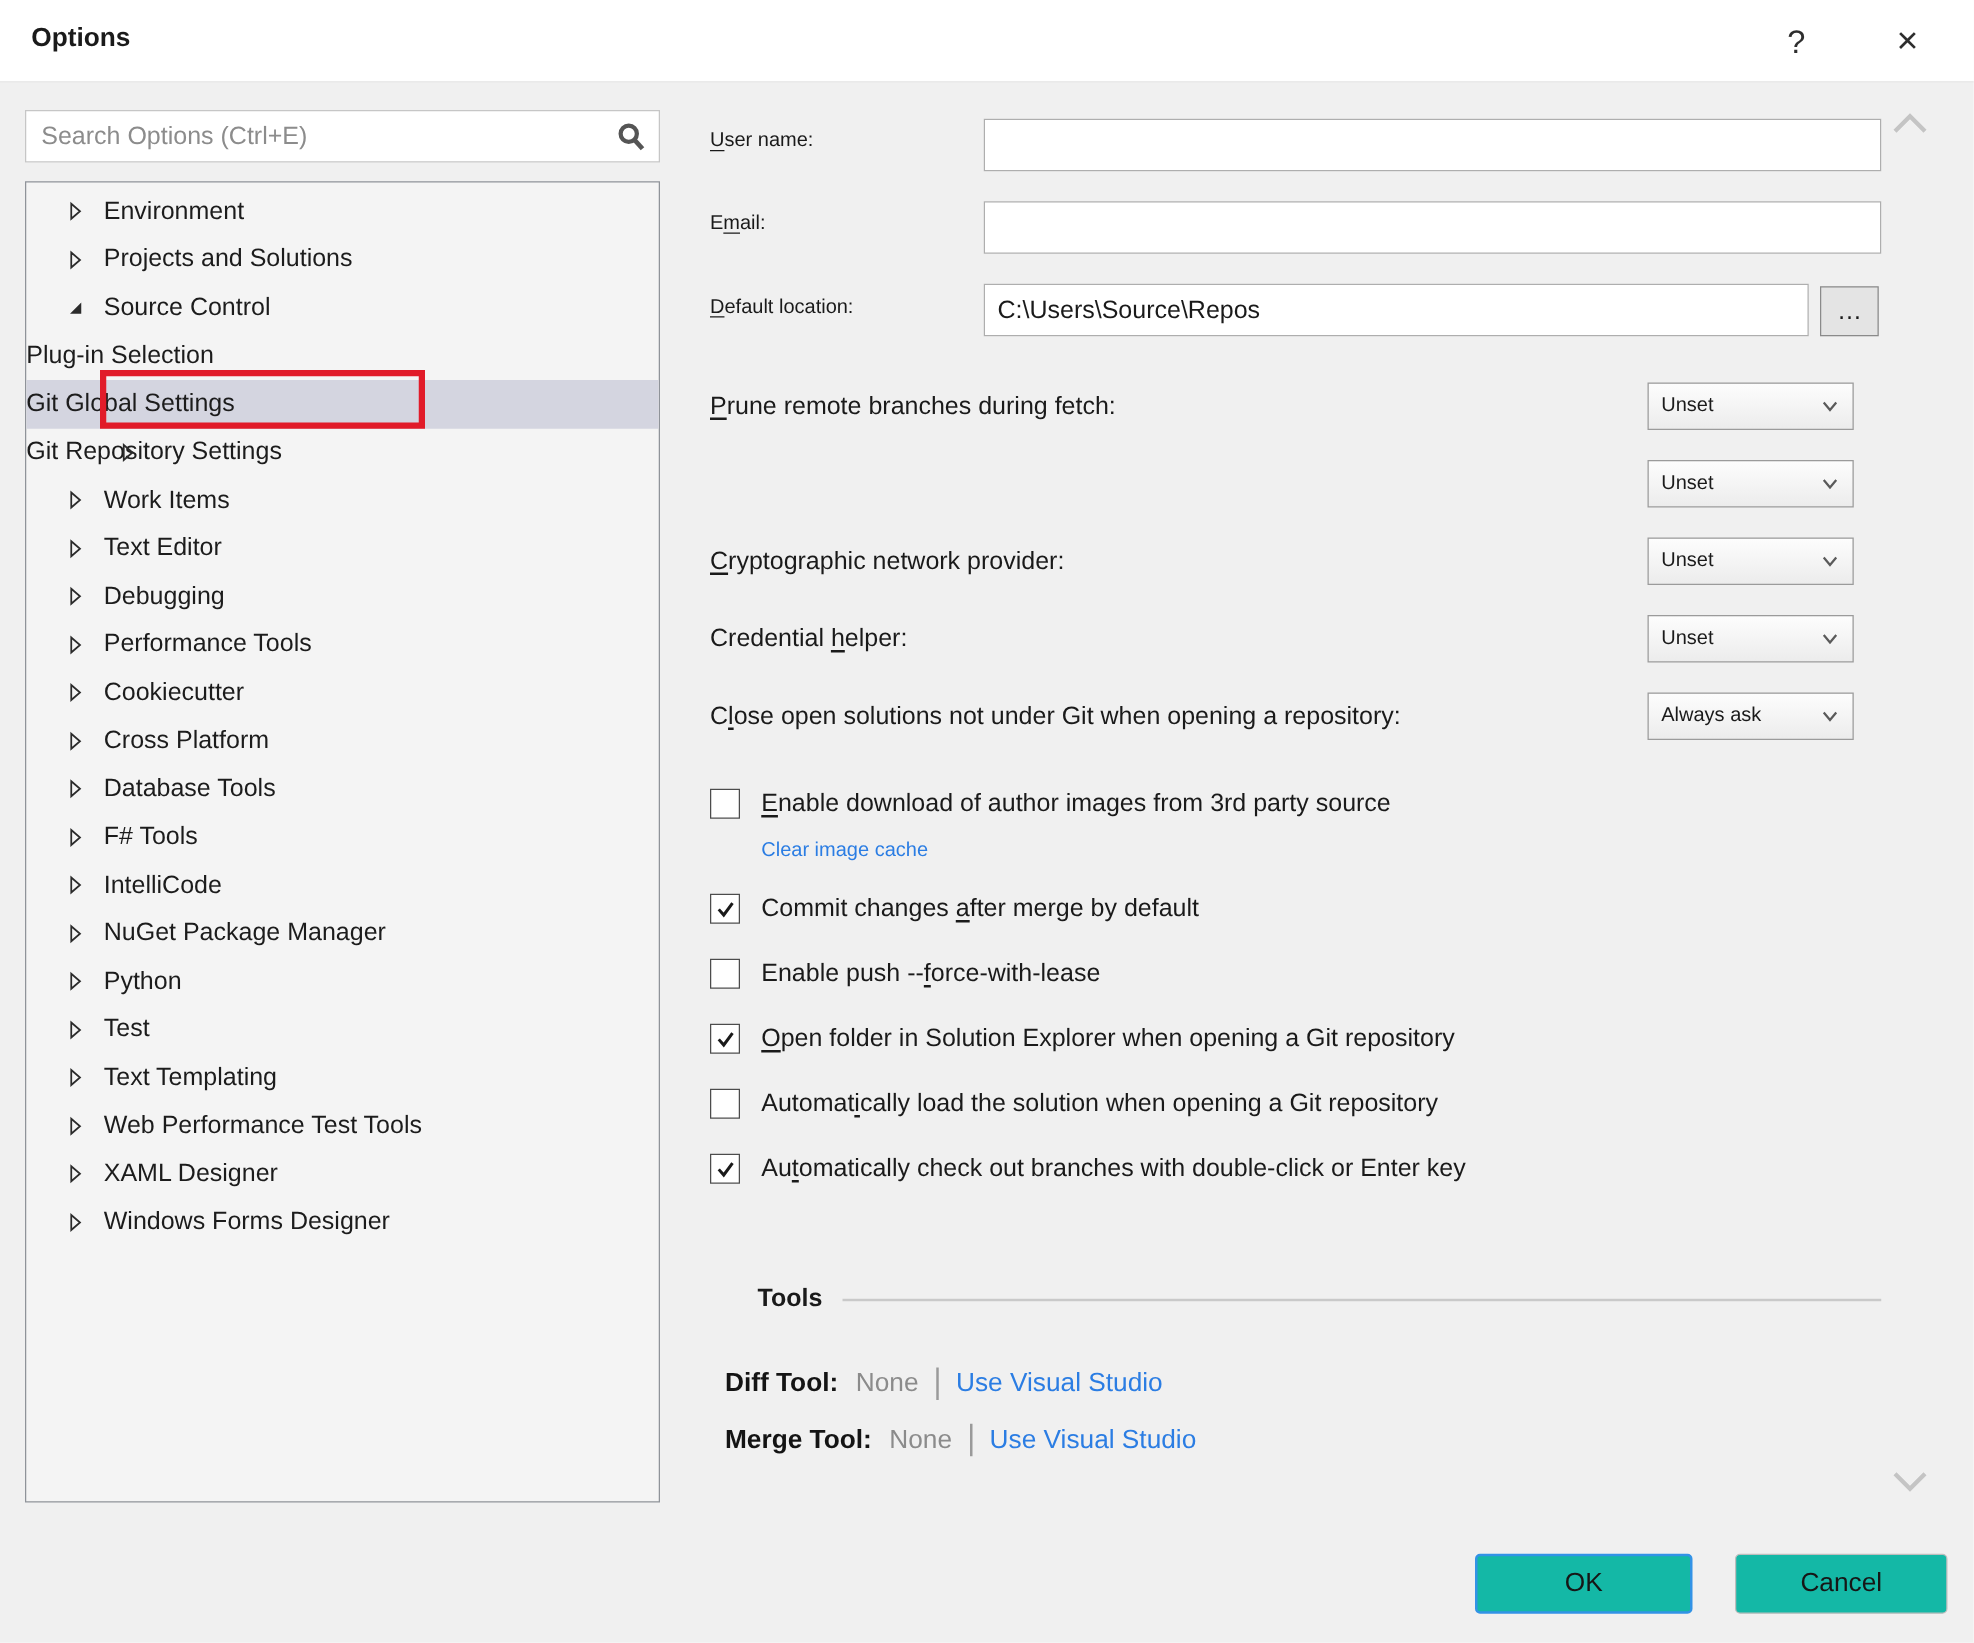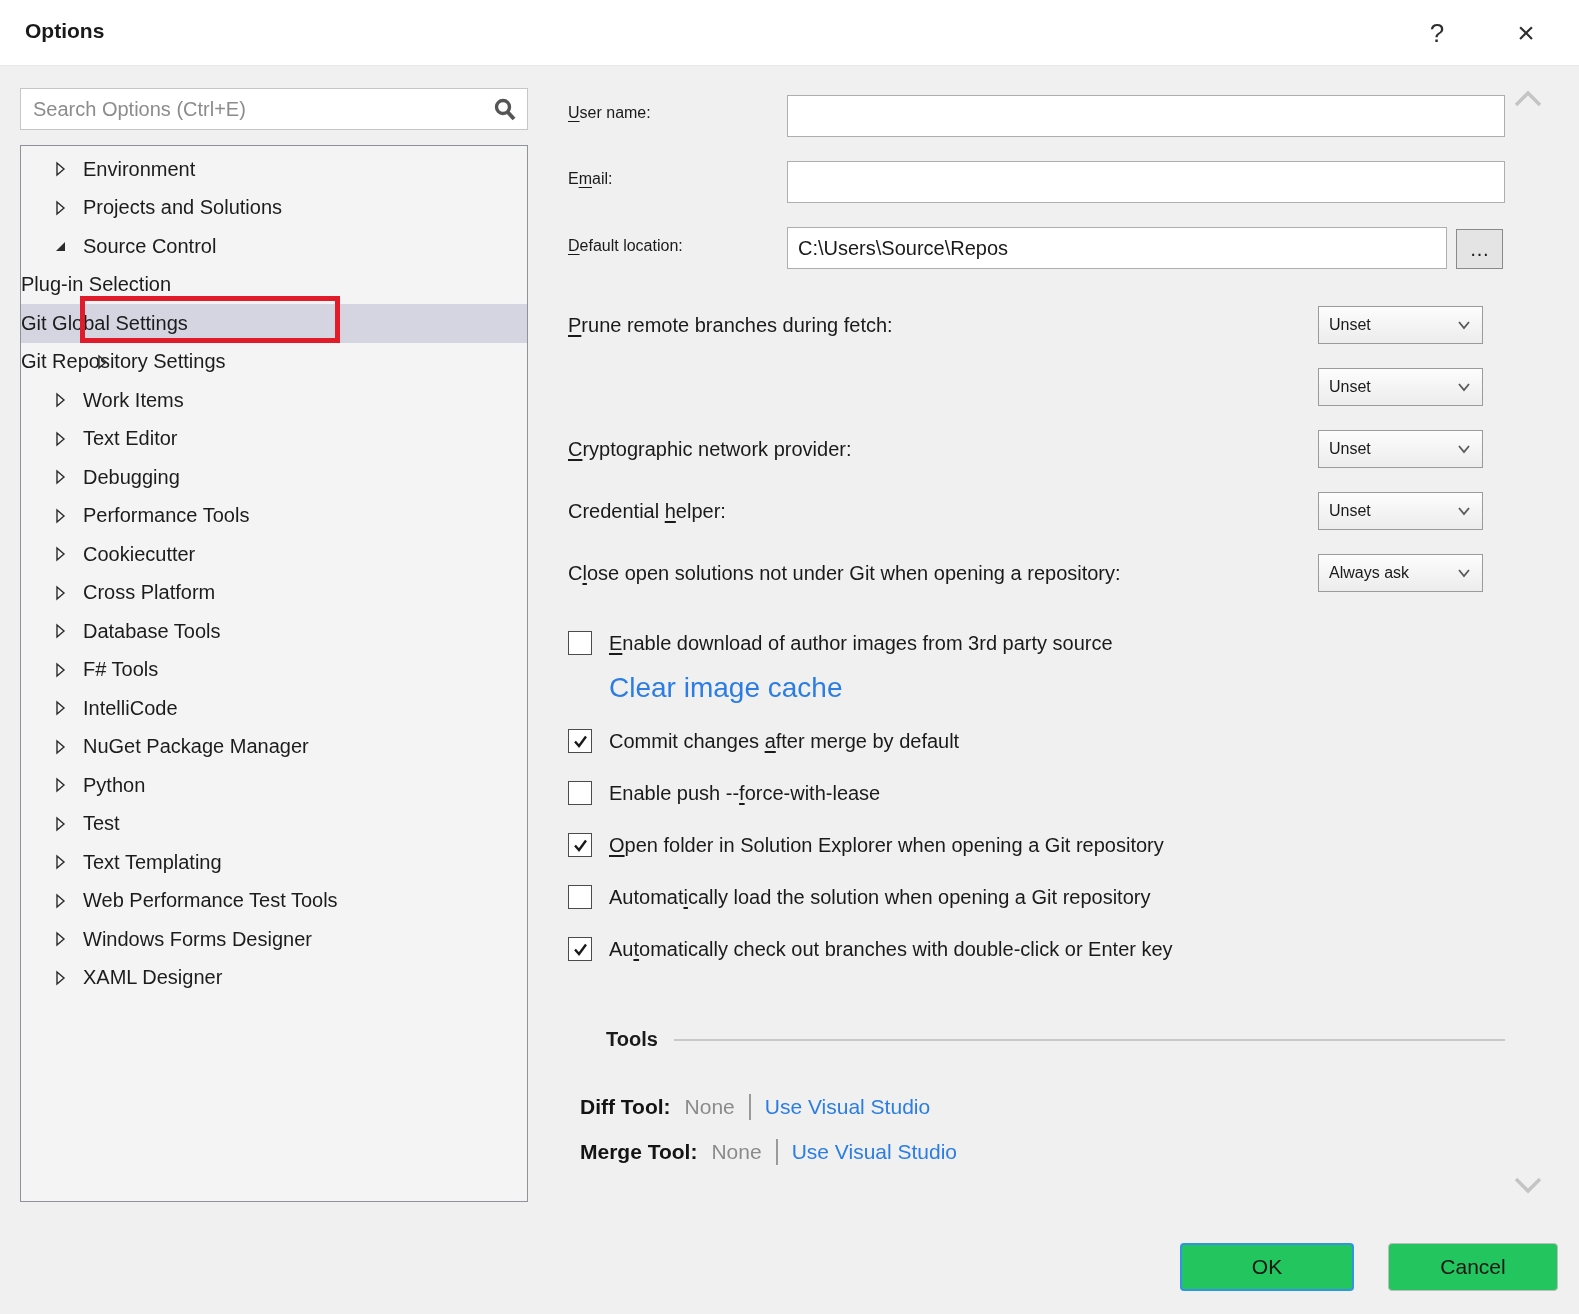--- a/index.html
+++ b/index.html
@@ -72,36 +72,36 @@
   .dropdown svg{flex:0 0 auto;}
 
   
   .cb-container{position:absolute;left:568px;top:628px;width:940px;}
   .cb-item{margin-bottom:22px;}
   .cb-main{display:flex;align-items:center;height:30px;}
   .cb-box{width:24px;height:24px;flex:0 0 24px;background:#fff;border:1.5px solid #4c4c4c;
     box-sizing:border-box;margin-right:17px;display:flex;align-items:center;justify-content:center;}
   .cb-box:not(.checked) svg{display:none;}
   .cb-label{font-size:20px;color:#1a1a1a;white-space:nowrap;}
-  .cb-link{display:block;margin:14px 0 6px 41px;font-size:28px;color:var(--link-blue,#2b7de3);
+  .cb-link{display:block;margin:14px 0 6px 41px;font-size:16px;color:var(--link-blue,#2b7de3);
     text-decoration:none;width:max-content;}
 
   
   .tools-head{position:absolute;left:568px;top:1028px;width:937px;display:flex;align-items:center;}
   .tools-title{font-size:20px;color:#1a1a1a;font-weight:600;margin-left:38px;}
   .tools-rule{flex:1;margin-left:16px;border-top:2px solid #c9c9c9;height:0;}
   .tool-rows{position:absolute;left:568px;top:1090px;margin-left:12px;}
   .tool-row{display:flex;align-items:center;height:33px;margin-bottom:12px;font-size:21px;white-space:nowrap;}
   .tool-label{font-weight:600;color:#141414;margin-right:14px;}
   .tool-none{color:var(--none-gray,#8b8b8b);}
   .tool-sep{width:0;height:26px;border-left:2px solid #9a9a9a;margin:0 14px;}
   .tool-link{color:var(--link-blue,#2b7de3);text-decoration:none;}
 
   
-  .btn{position:absolute;top:1243px;height:48px;background:#22c55e;border-radius:4px;font-size:21px;
+  .btn{position:absolute;top:1243px;height:48px;background:#14b8a6;border-radius:4px;font-size:21px;
     font-family:"Liberation Sans", sans-serif;color:#161616;cursor:default;}
   .ok-btn{left:1180px;width:174px;border:2px solid var(--ok-border-blue,#3293e6);}
   .cancel-btn{left:1388px;width:170px;border:1.5px solid #bdbdbd;}
 </style>
 </head>
 <body>
 
 <div class="canvas">
 
   <div class="titlebar">
@@ -298,30 +298,30 @@
         </span>
         <span class="label">Web Performance Test Tools</span>
       </div>
       <div class="tree-row lvl1">
         <span class="arrow">
           <svg width="18" height="18" viewBox="0 0 18 18">
             <path d="M6 3 L13 9 L6 15 Z" fill="none" stroke="#2b2b2b" stroke-width="1.4"></path>
           </svg>
 
         </span>
+        <span class="label">XAML Designer</span>
+      </div>
+      <div class="tree-row lvl1">
+        <span class="arrow">
+          <svg width="18" height="18" viewBox="0 0 18 18">
+            <path d="M6 3 L13 9 L6 15 Z" fill="none" stroke="#2b2b2b" stroke-width="1.4"></path>
+          </svg>
+
+        </span>
         <span class="label">Windows Forms Designer</span>
-      </div>
-      <div class="tree-row lvl1">
-        <span class="arrow">
-          <svg width="18" height="18" viewBox="0 0 18 18">
-            <path d="M6 3 L13 9 L6 15 Z" fill="none" stroke="#2b2b2b" stroke-width="1.4"></path>
-          </svg>
-
-        </span>
-        <span class="label">XAML Designer</span>
       </div>
     </div>
 
   <div class="annotation-box"></div>
 
   <svg class="scroll-hint scroll-up" viewBox="0 0 36 26">
     <path d="M6 19 L18 7 L30 19" fill="none" stroke="#c4c4c4" stroke-width="3.4"></path>
   </svg>
   <svg class="scroll-hint scroll-down" viewBox="0 0 36 26">
     <path d="M6 7 L18 19 L30 7" fill="none" stroke="#c4c4c4" stroke-width="3.4"></path>

